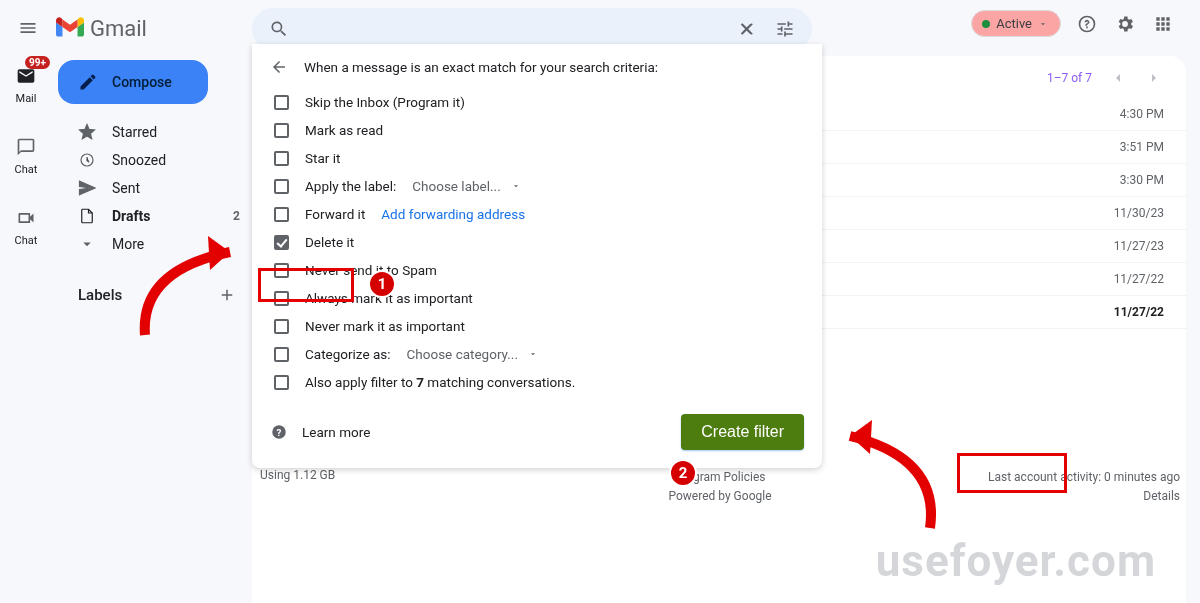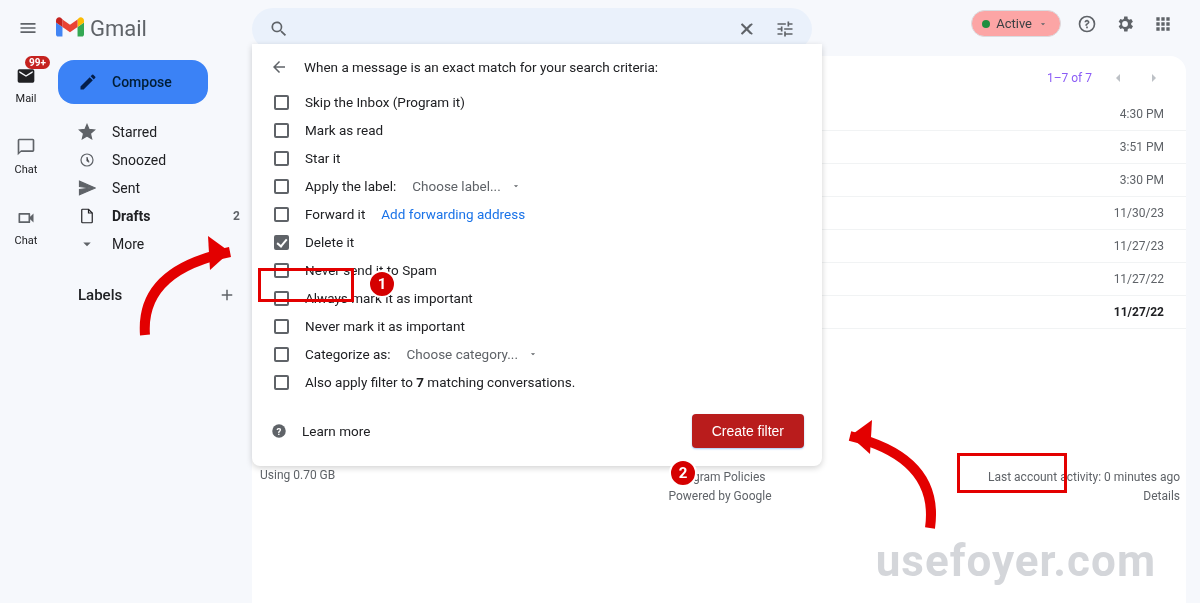--- a/index.html
+++ b/index.html
@@ -42,21 +42,21 @@
   .panel-head{display:flex;align-items:center;gap:16px;margin-bottom:12px;}
   .panel-title{font-size:13.5px;color:#202124;}
   .opt{display:flex;align-items:center;gap:16px;padding:6px 4px;font-size:13.5px;color:#202124;}
   .cb{width:15px;height:15px;border:2px solid #5f6368;border-radius:2px;flex-shrink:0;position:relative;}
   .cb.checked{border-color:#5f6368;background:#5f6368;}
   .cb.checked:after{content:"";position:absolute;left:3px;top:0px;width:4px;height:8px;border:solid #fff;border-width:0 2px 2px 0;transform:rotate(40deg);}
   .dd{color:#5f6368;display:flex;align-items:center;gap:10px;}
   .link{color:#1a73e8;}
   .panel-foot{display:flex;align-items:center;justify-content:space-between;margin-top:18px;}
   .learn{display:flex;align-items:center;gap:14px;font-size:13.5px;}
-  .create-btn{background:#b91c1c;color:#fff;border:none;border-radius:4px;padding:9px 20px;font-size:14px;font-weight:500;box-shadow:0 1px 2px rgba(26,115,232,.4);}
+  .create-btn{background:#4d7c0f;color:#fff;border:none;border-radius:4px;padding:9px 20px;font-size:16px;font-weight:500;box-shadow:0 1px 2px rgba(26,115,232,.4);}
   
   .hl{position:absolute;border:3px solid #e30000;z-index:40;pointer-events:none;}
   .hl1{left:258px;top:268px;width:96px;height:34px;}
   .hl2{left:957px;top:453px;width:110px;height:40px;}
   
   .numb{position:absolute;z-index:45;width:28px;height:28px;background:#d50000;border-radius:50%;color:#fff;font-weight:700;display:flex;align-items:center;justify-content:center;font-size:15px;border:2px solid #fff;}
   .numb1{left:368px;top:270px;}
   .numb2{left:669px;top:459px;}
   
   .arrow{position:absolute;z-index:42;pointer-events:none;}
@@ -337,21 +337,21 @@
 <svg class="arrow" style="left:130px;top:230px;" width="140" height="120">
   <path d="M15 105 Q 10 40 100 22" stroke="#e30000" stroke-width="10" fill="none"></path>
   <polygon points="100,22 78,6 80,40" fill="#e30000"></polygon>
 </svg>
 <svg class="arrow" style="left:810px;top:418px;" width="140" height="120">
   <path d="M120 110 Q 130 40 40 18" stroke="#e30000" stroke-width="10" fill="none"></path>
   <polygon points="40,18 62,2 60,36" fill="#e30000"></polygon>
 </svg>
 
 <div class="foot">
-  <div class="l">Using 0.70 GB</div>
+  <div class="l">Using 1.12 GB</div>
   <div class="c">
     <div>Program Policies</div>
     <div>Powered by Google</div>
   </div>
   <div class="r">
     <div>Last account activity: 0 minutes ago</div>
     <div>Details</div>
   </div>
 </div>
 

